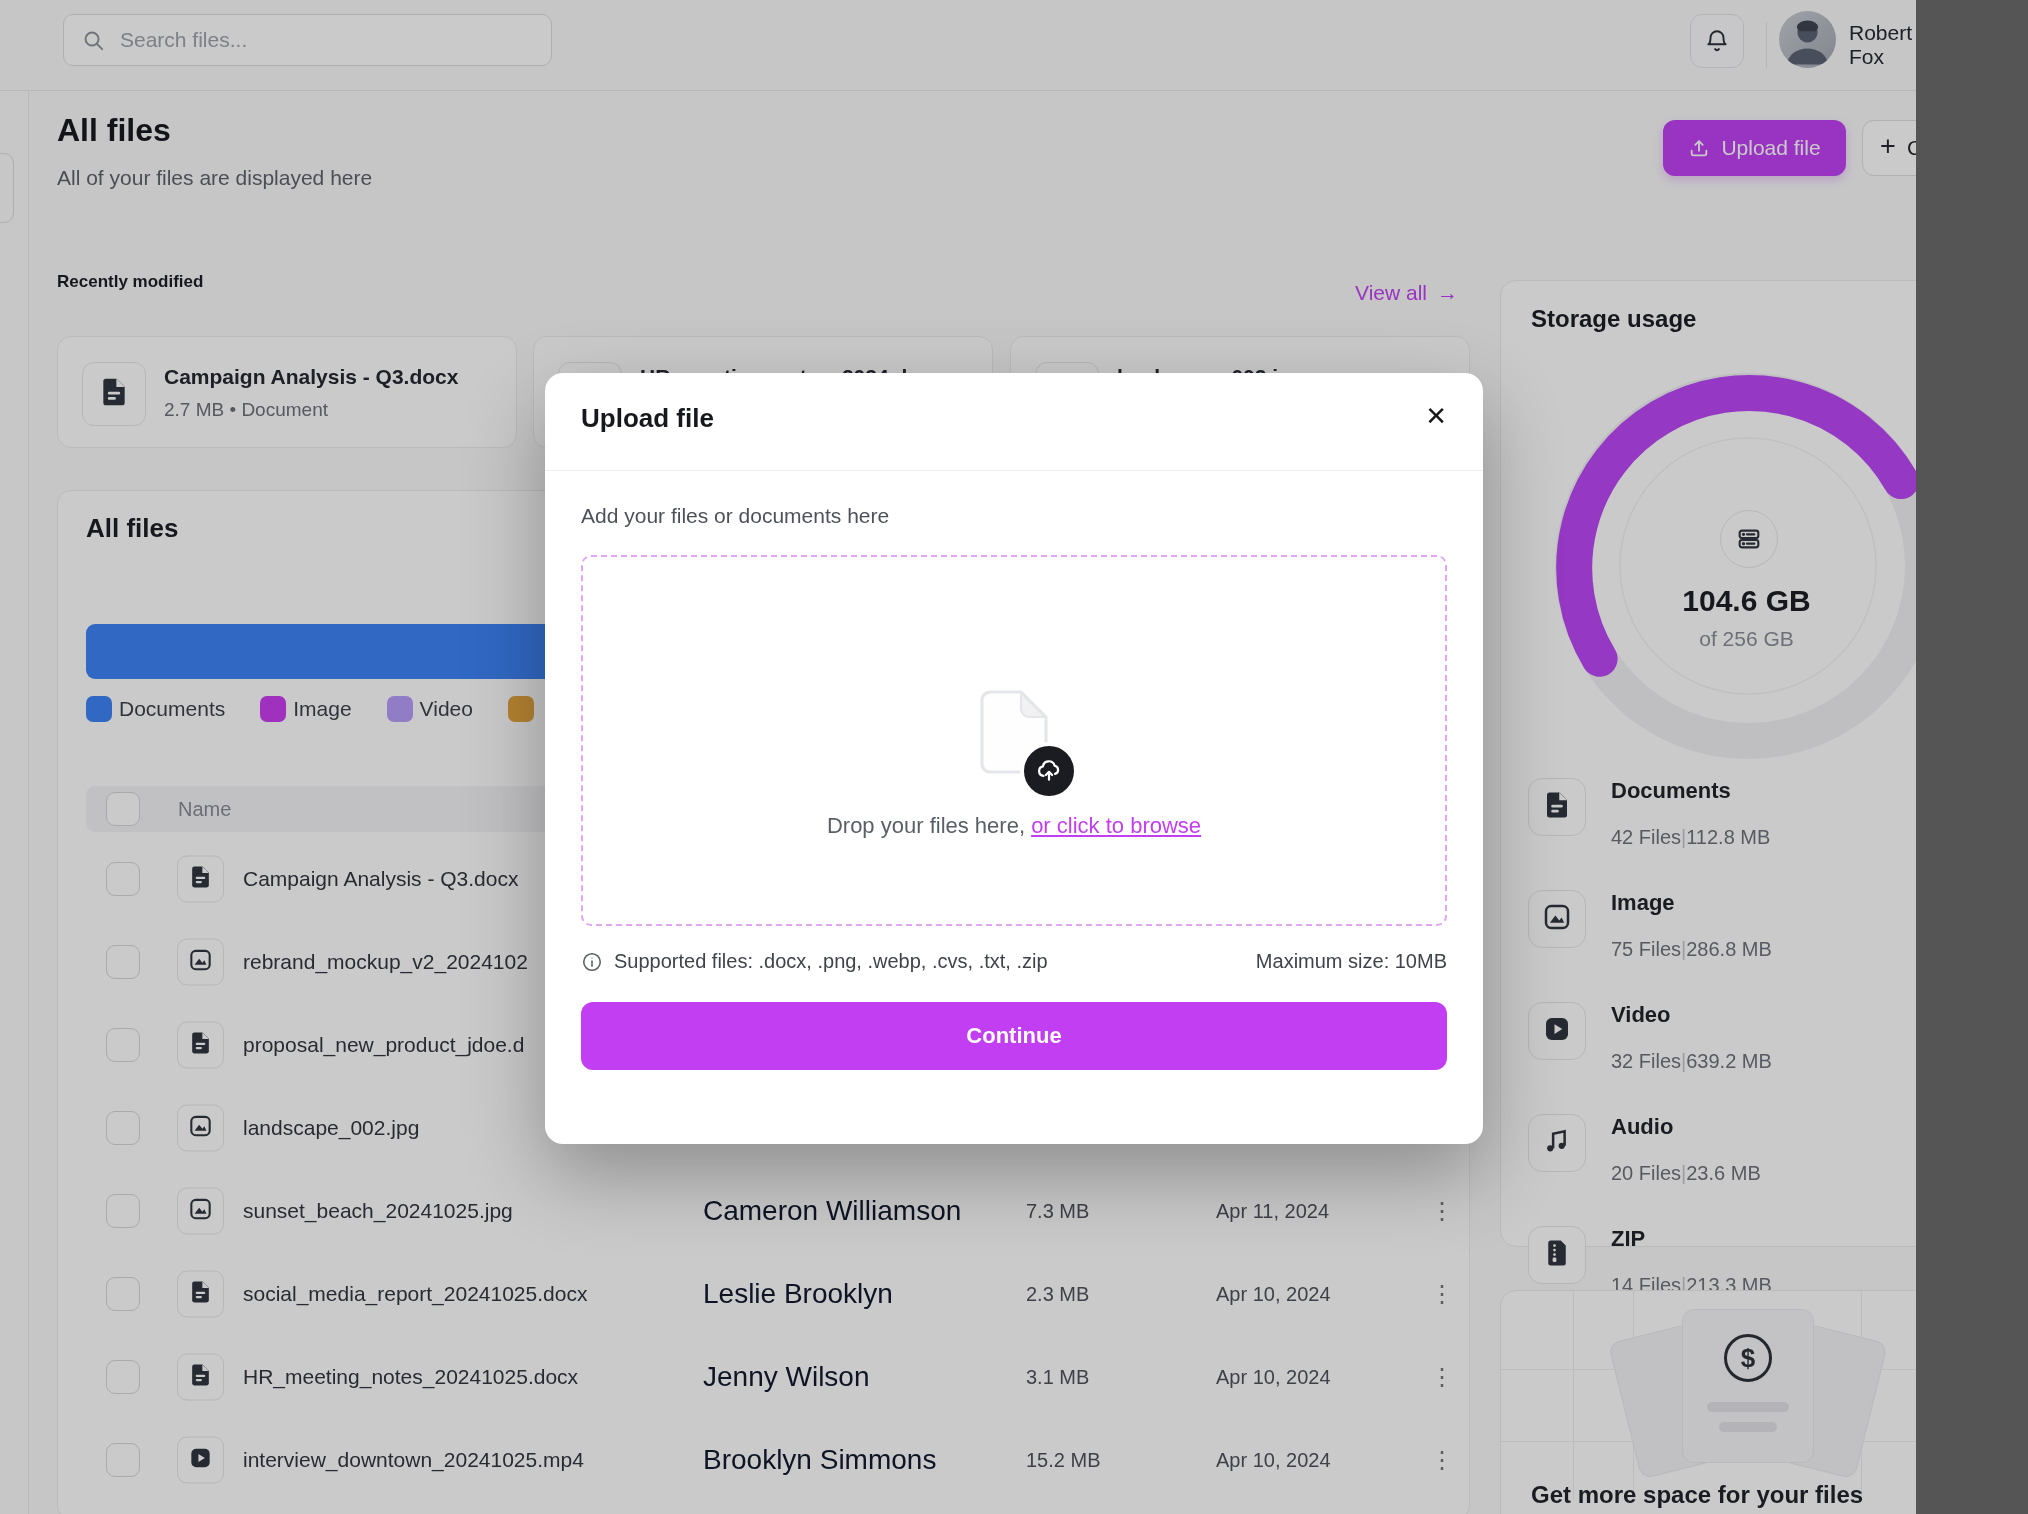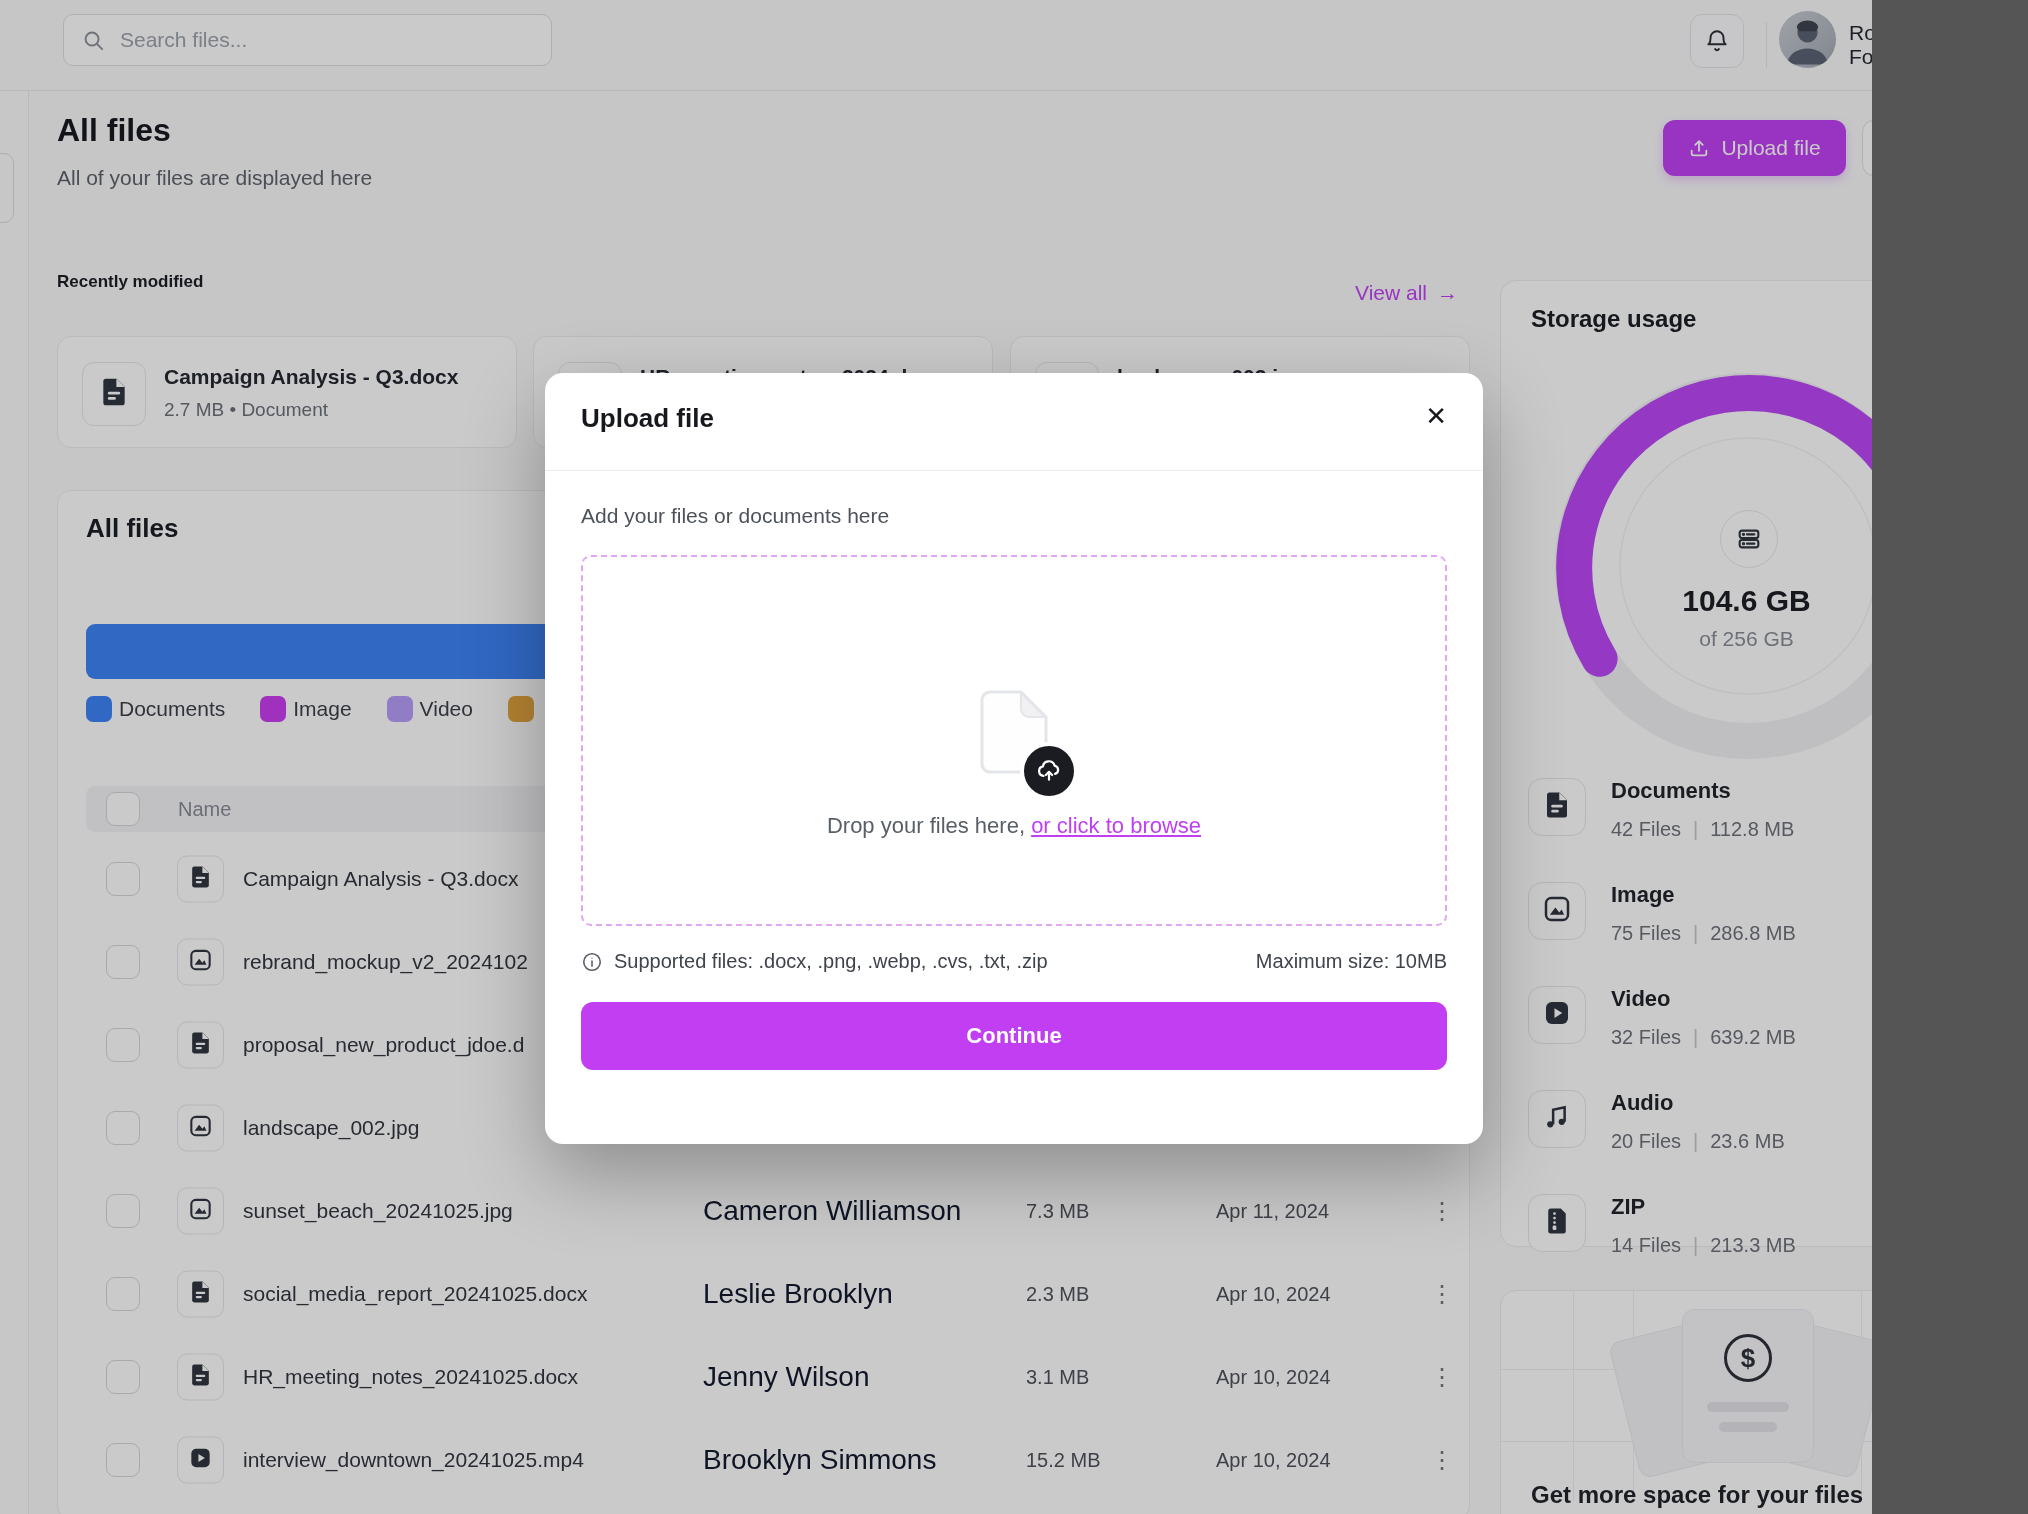--- a/index.html
+++ b/index.html
@@ -1,17 +1,17 @@
 <!DOCTYPE html>
 <html><head>
 <meta charset="utf-8">
 <style>
   html,body{margin:0;padding:0;background:#555;}
   .page{position:relative;width:1872px;height:1514px;overflow:hidden;background:#fafafa;
-        font-family:"Liberation Sans","DejaVu Sans",sans-serif;color:#1c1f26;}
+        font-family:"Liberation Sans","DejaVu Sans",sans-serif;color:#1c1f26;padding-left:44px;}
   
   .topbar{position:absolute;left:0;top:0;width:100%;height:90px;border-bottom:1px solid #e8e8ea;background:#fafafa;z-index:2;}
   .left-rail{position:absolute;left:0;top:0;width:28px;height:1514px;background:#fbfbfc;border-right:1px solid #e9e9eb;z-index:1;}
   .rail-nub{position:absolute;left:-10px;top:153px;width:22px;height:68px;border:1px solid #dcdce0;border-radius:10px;background:#fbfbfc;z-index:1;}
   .search{position:absolute;left:63px;top:14px;width:489px;height:52px;border:1px solid #dddde1;border-radius:10px;
           background:#fff;display:flex;align-items:center;gap:13px;padding:0 18px;box-sizing:border-box;}
   .search svg{width:23px;height:23px;flex:0 0 auto;}
   .search input{border:0;outline:0;background:transparent;font:21px "Liberation Sans",sans-serif;color:#3a3f46;width:100%;}
   .search input::placeholder{color:#9ba0a8;}
   .bell-btn{position:absolute;left:1690px;top:14px;width:52px;height:52px;border:1px solid #e3e3e7;border-radius:12px;
@@ -77,21 +77,21 @@
               display:flex;align-items:center;justify-content:center;background:#fff;}
   .drive-circ svg{width:28px;height:28px;}
   .stor-used{position:absolute;left:0;top:303px;width:100%;text-align:center;font-size:30px;font-weight:700;color:#191c22;}
   .stor-total{position:absolute;left:0;top:346px;width:100%;text-align:center;font-size:21px;color:#878c94;}
   .cats{position:absolute;left:27px;top:497px;display:flex;flex-direction:column;gap:41px;}
   .cat{display:flex;gap:25px;}
   .cat-tile{width:56px;height:56px;border:1px solid #e6e6ea;border-radius:14px;background:#fff;flex:0 0 auto;
             display:flex;align-items:center;justify-content:center;}
   .cat-tile svg{width:30px;height:30px;}
   .cat-lb{font-size:22px;font-weight:600;color:#1d2026;}
-  .cat-meta{margin-top:14px;font-size:20px;color:#6c7077;display:flex;gap:12px;align-items:center;}
+  .cat-meta{margin-top:22px;font-size:20px;color:#6c7077;display:flex;align-items:center;}
   .cat-meta .sep{color:#c3c6cb;}
   
   .promo{position:absolute;left:1500px;top:1290px;width:493px;height:300px;background:#fff;border:1px solid #ececef;border-radius:16px;overflow:hidden;box-sizing:border-box;}
   .pg-line-h{position:absolute;left:0;width:100%;height:1px;background:#efeff1;}
   .pg-line-v{position:absolute;top:0;width:1px;height:210px;background:#efeff1;}
   .p-card{position:absolute;background:#f4f4f7;border:1px solid #e9e9ed;border-radius:12px;}
   .p-back{width:118px;height:138px;top:36px;}
   .p-front{left:181px;top:18px;width:130px;height:152px;background:#f6f6f9;}
   .dollar{position:absolute;left:41px;top:24px;width:48px;height:48px;border:3px solid #2b2f36;border-radius:50%;
           display:flex;align-items:center;justify-content:center;font-size:26px;font-weight:700;color:#2b2f36;box-sizing:border-box;}

